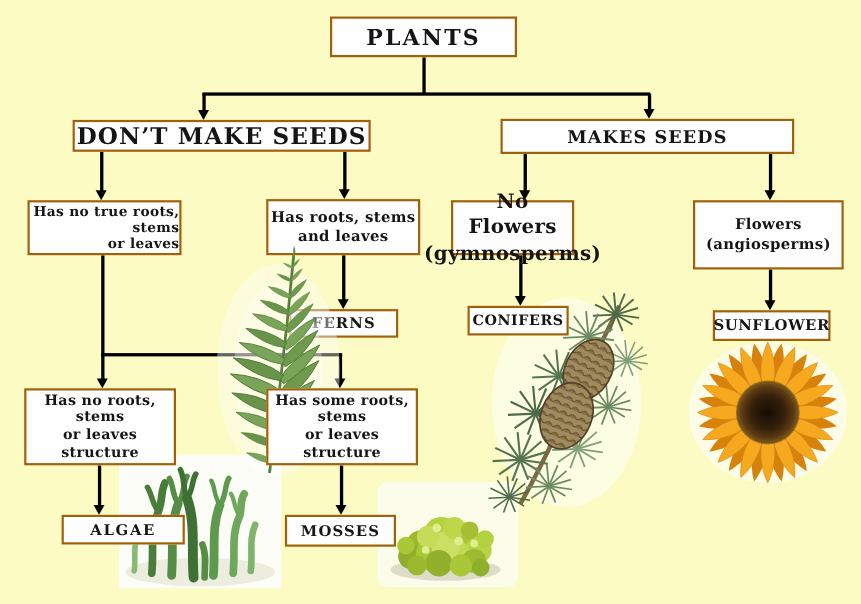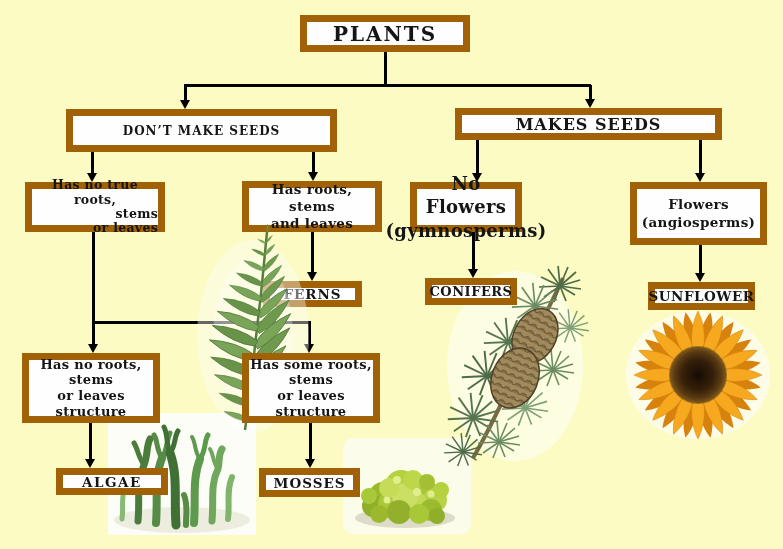--- a/index.html
+++ b/index.html
@@ -10,21 +10,21 @@
     overflow:hidden;
     font-family:"DejaVu Serif","Liberation Serif",serif;
   }
   .vline{position:absolute;width:3px;background:#000;z-index:1;}
   .hline{position:absolute;height:3px;background:#000;z-index:1;}
   .arrow{position:absolute;width:0;height:0;
     border-left:5px solid transparent;border-right:5px solid transparent;
     border-top:9px solid #000;z-index:1;}
   .node{
     position:absolute;box-sizing:border-box;
-    background:#fefefe;border:7px solid #a16207;
+    background:#fefefe;border:2px solid #a16207;
     display:flex;flex-direction:column;align-items:center;justify-content:center;
     text-align:center;font-weight:bold;color:#151515;
     letter-spacing:0.3px;z-index:3;
   }
   .node .ln{display:block;}
   .img{position:absolute;z-index:2;}
   .img-fern{z-index:4;}
   .node-top{z-index:5;}
 </style>
 </head>
@@ -244,21 +244,21 @@
       <use href="#pinna" transform="translate(72.7,18) rotate(-38) scale(0.4)" fill="#6f9a4e"></use>
       <use href="#pinna" transform="translate(72.7,20) rotate(218) scale(0.4)" fill="#7aa558"></use>
       <use href="#pinna" transform="translate(74,8) rotate(-80) scale(0.35)" fill="#689349"></use>
     </g>
   </svg>
 
   <div class="node" style="left:300px;top:15px;width:170px;height:37px;font-size:20px;letter-spacing:2px;">
     <span class="ln">PLANTS</span>
   </div>
 
-  <div class="node" style="left:66px;top:109px;width:271px;height:43px;font-size:12px;letter-spacing:1px;">
+  <div class="node" style="left:66px;top:109px;width:271px;height:29px;font-size:21px;letter-spacing:1px;">
     <span class="ln">DON’T MAKE SEEDS</span>
   </div>
 
   <div class="node" style="left:455px;top:108px;width:267px;height:32px;font-size:16px;letter-spacing:1px;">
     <span class="ln">MAKES SEEDS</span>
   </div>
 
   <div class="node" style="left:25px;top:182px;width:140px;height:50px;font-size:12.5px;line-height:1.15;align-items:flex-end;">
     <span class="ln">Has no true roots,</span>
     <span class="ln">stems</span>

